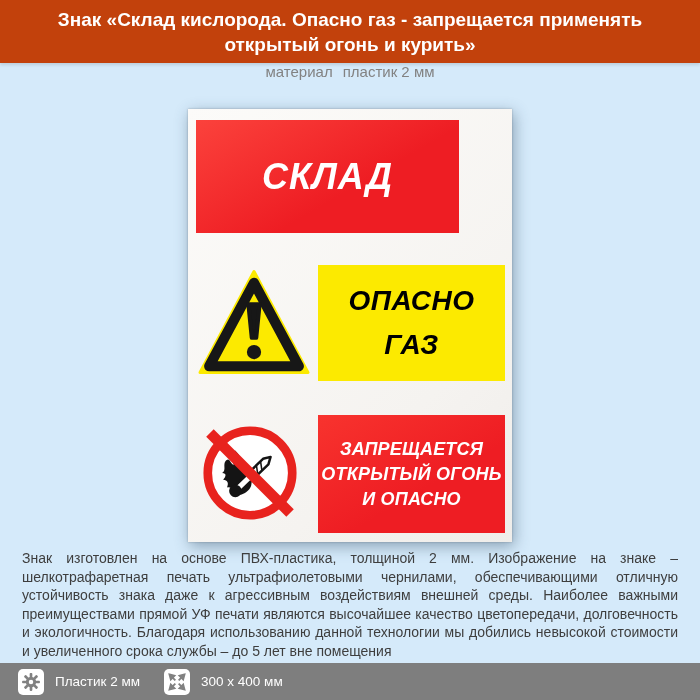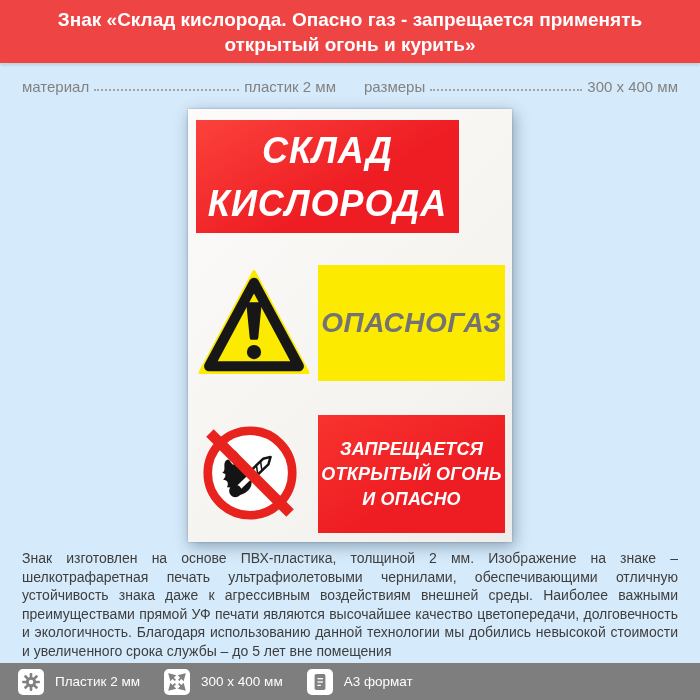--- a/index.html
+++ b/index.html
@@ -4,53 +4,53 @@
 <style>
   html,body{margin:0;padding:0;}
   .page{
     position:relative;width:700px;height:700px;overflow:hidden;
     background:#d5eafa;
     font-family:"Liberation Sans","DejaVu Sans",sans-serif;
   }
   
   .title-bar{
     position:absolute;left:0;top:0;width:700px;height:63px;
-    background:#ef4444;color:#ffffff;
+    background:#c2410c;color:#ffffff;
     display:flex;align-items:center;justify-content:center;
     text-align:center;font-size:19px;line-height:25px;font-weight:600;
     padding:0 28px;box-sizing:border-box;
     box-shadow:0 2px 3px rgba(0,0,0,.12);
   }
   
   .specs-row{
     position:absolute;left:0;top:63px;width:700px;height:46px;
     display:flex;gap:28px;align-items:center;
     padding:0 22px;box-sizing:border-box;
-    color:#828282;font-size:15px;
+    color:#828282;font-size:15px;flex-direction:column;
   }
   .spec{flex:1;display:flex;align-items:flex-end;}
   .spec .leader{flex:1;border-bottom:2px dotted #a2a2a2;margin:0 5px 4px 5px;height:1px;}
   .spec .label,.spec .value{white-space:nowrap;}
   
   .sign{
     position:absolute;left:188px;top:109px;width:324px;height:433px;
     background:linear-gradient(135deg,#fcfbf9 0%,#f5f3f0 70%,#efedea 100%);
     box-shadow:2px 4px 14px rgba(45,70,95,.45),0 0 2px rgba(0,0,0,.25);
   }
   .sign-title{
     position:absolute;left:8px;top:11px;width:263px;height:113px;
     background:linear-gradient(150deg,#fb423c 0%,#ee1d23 60%);
     color:#ffffff;display:flex;flex-direction:column;align-items:center;justify-content:center;
     font-weight:bold;font-style:italic;font-size:36px;line-height:53px;letter-spacing:1px;
   }
   .triangle-wrap{position:absolute;left:10px;top:160px;width:112px;height:107px;}
   .danger-box{
     position:absolute;left:130px;top:156px;width:187px;height:116px;
-    background:#fcea00;color:#737373;
-    display:flex;flex-direction:row;align-items:center;justify-content:center;
+    background:#fcea00;color:#000000;
+    display:flex;flex-direction:column;align-items:center;justify-content:center;
     font-weight:bold;font-style:italic;font-size:28px;line-height:44px;letter-spacing:.5px;
   }
   .noflame-wrap{position:absolute;left:14px;top:316px;width:96px;height:96px;}
   .prohibition-box{
     position:absolute;left:130px;top:306px;width:187px;height:118px;
     background:linear-gradient(150deg,#f8332e 0%,#ee1d23 60%);color:#ffffff;
     display:flex;flex-direction:column;align-items:center;justify-content:center;
     font-weight:bold;font-style:italic;font-size:18px;line-height:25px;letter-spacing:.2px;
     text-align:center;
   }
@@ -89,21 +89,20 @@
       <span class="label">размеры</span>
       <span class="leader"></span>
       <span class="value">300 x 400 мм</span>
     </div>
   </div>
 
   <div class="sign">
 
     <div class="sign-title">
       <div>СКЛАД</div>
-      <div>КИСЛОРОДА</div>
     </div>
 
     <div class="triangle-wrap">
       <svg width="112" height="107" viewBox="0 0 110 104">
         <polygon points="55,2 108,101 2,101" fill="#fcea00" stroke="#fcea00" stroke-width="3" stroke-linejoin="round"></polygon>
         <polygon points="55,13 99,95 11,95" fill="none" stroke="#171717" stroke-width="10" stroke-linejoin="round"></polygon>
         <path d="M49.5,34 L60.5,34 L57.2,67 L52.8,67 Z" fill="#171717" stroke="#171717" stroke-width="4" stroke-linejoin="round"></path>
         <circle cx="55" cy="81" r="7" fill="#171717"></circle>
       </svg>
     </div>
@@ -171,27 +170,16 @@
             <line x1="10" y1="14" x2="5.5" y2="18.5"></line>
               <polygon points="3,21 4.6,15 9,19.4"></polygon>
             <line x1="14" y1="14" x2="18.5" y2="18.5"></line>
               <polygon points="21,21 19.4,15 15,19.4"></polygon>
           </g>
         </svg>
       </span>
       <span class="footer-label">300 x 400 мм</span>
     </div>
 
-    <div class="footer-item">
-      <span class="icon-box">
-        <svg width="20" height="20" viewBox="0 0 24 24">
-          <rect x="5.5" y="2.5" width="13" height="19" rx="2" fill="#818181"></rect>
-          <line x1="9" y1="8" x2="15.5" y2="8" stroke="#ffffff" stroke-width="1.6"></line>
-          <line x1="9" y1="12" x2="15.5" y2="12" stroke="#ffffff" stroke-width="1.6"></line>
-          <line x1="9" y1="16" x2="13" y2="16" stroke="#ffffff" stroke-width="1.6"></line>
-        </svg>
-      </span>
-      <span class="footer-label">А3 формат</span>
-    </div>
 
   </div>
 
 </div>
 
 </body></html>

